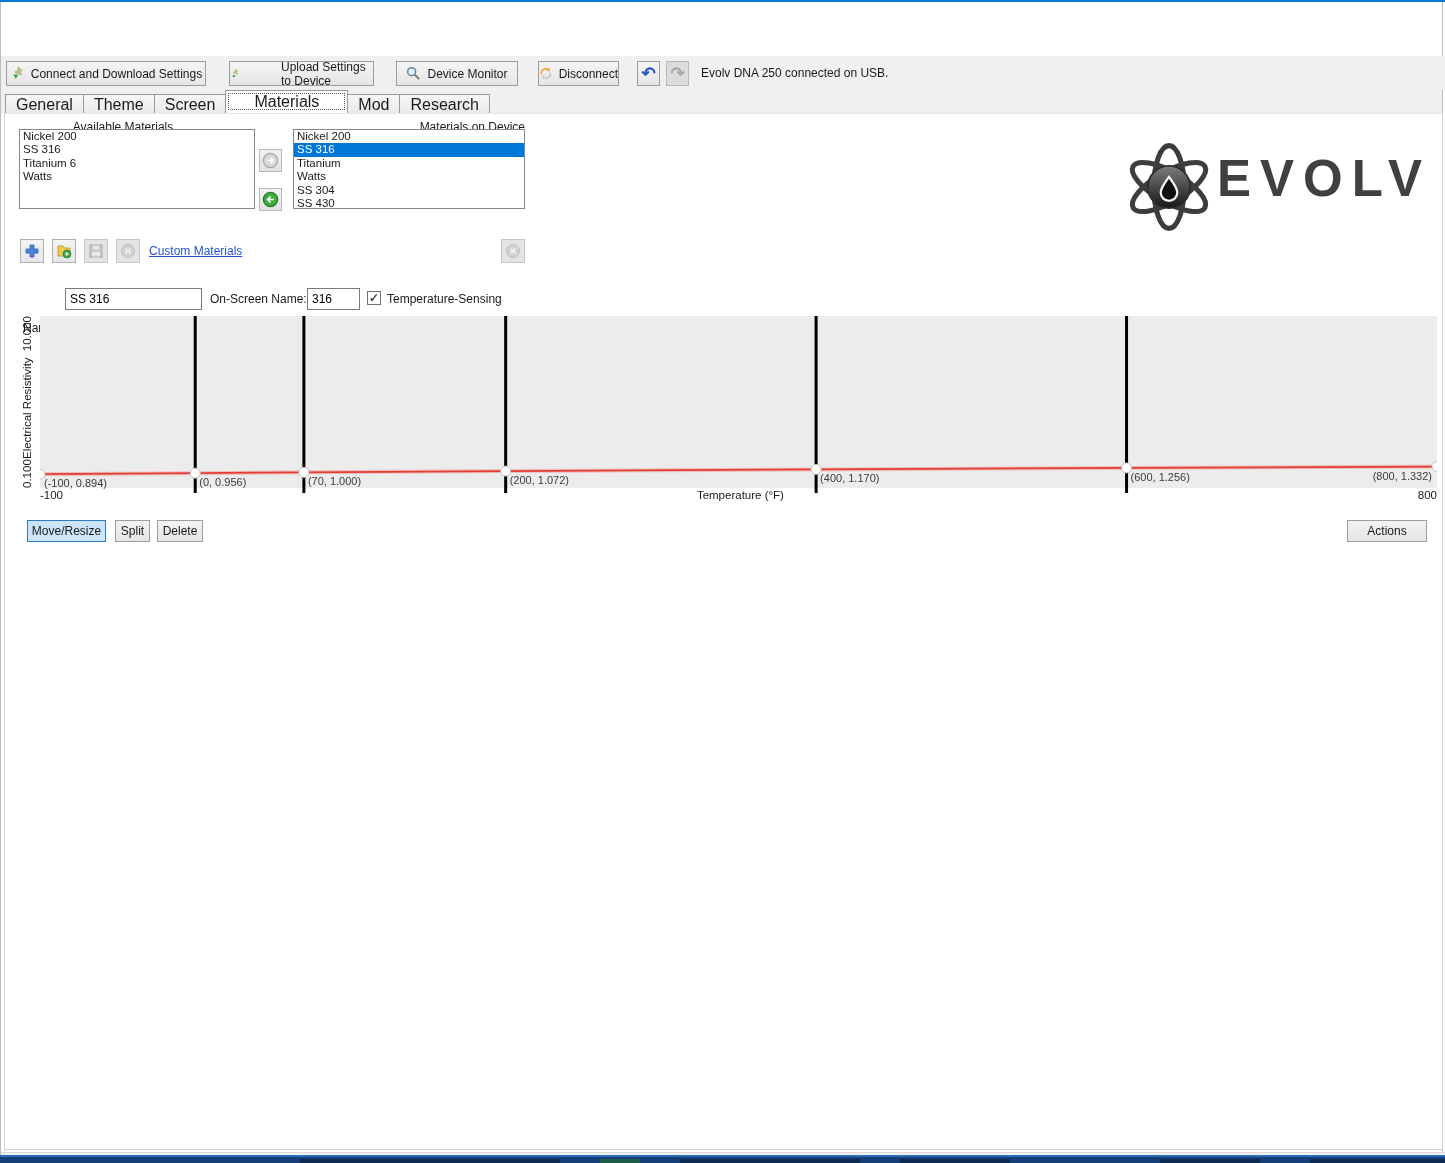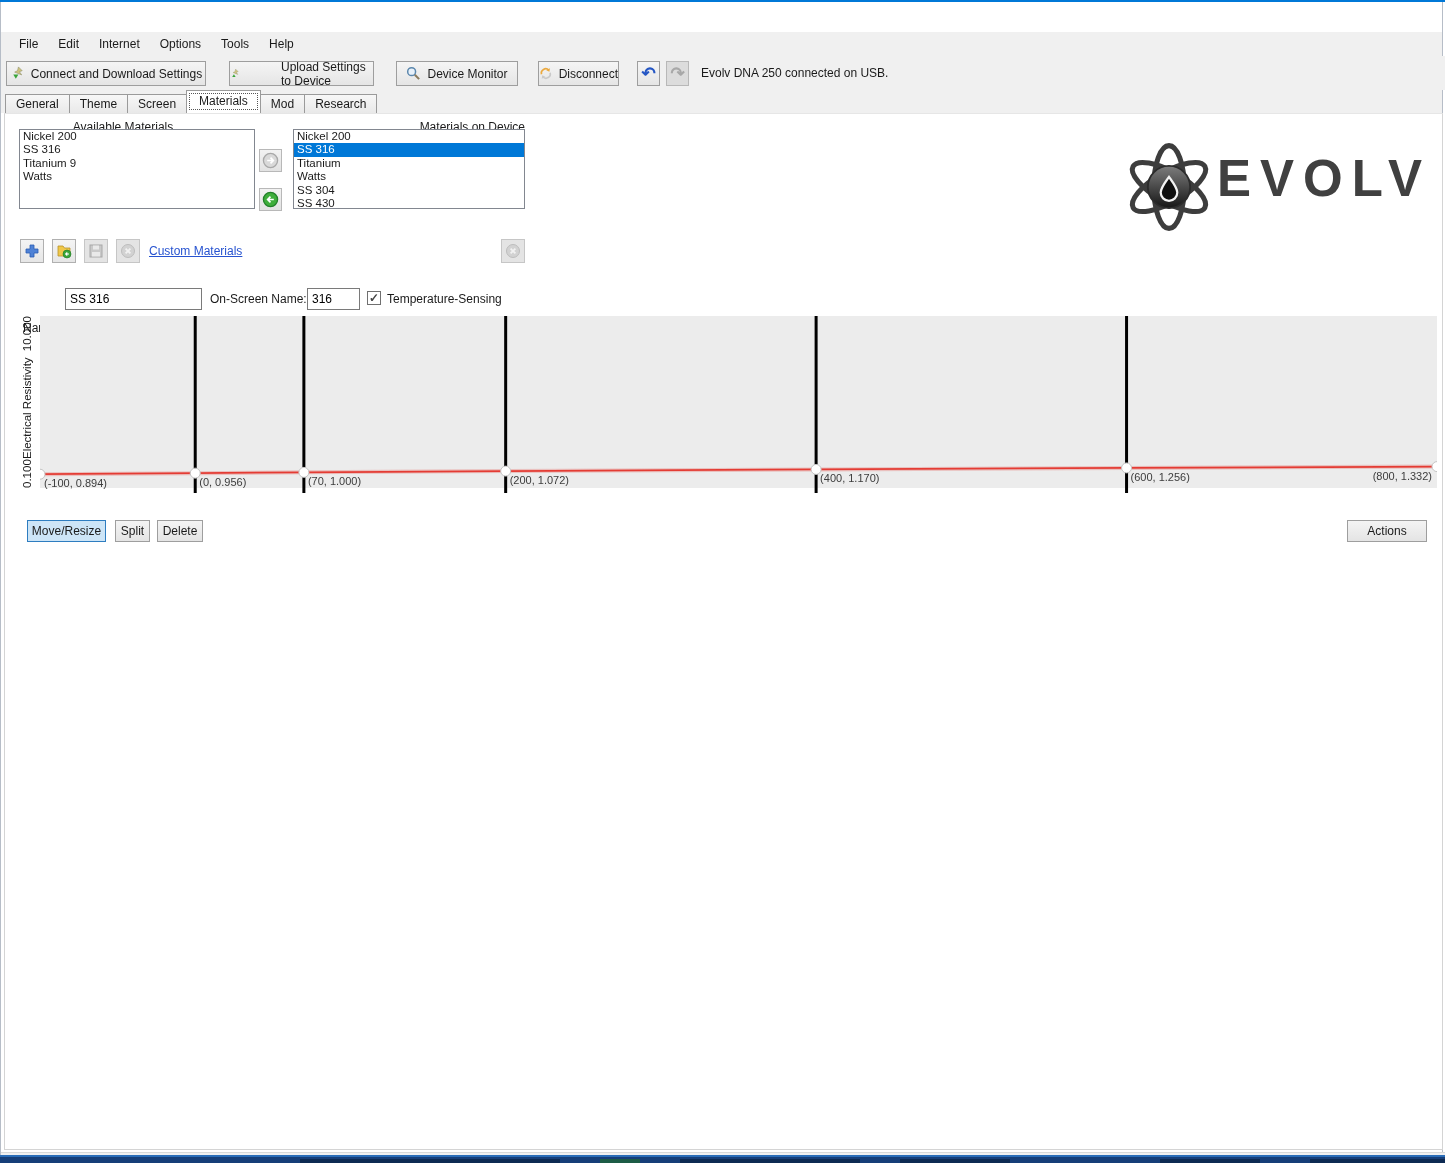--- a/index.html
+++ b/index.html
@@ -18,22 +18,22 @@
   .menu-item{padding:4px 10px;font-size:12px;}
   
   .toolbar{position:absolute;left:0;top:54px;width:100%;height:34px;background:#f0f0f0;padding-left:24px;}
   .tb-btn{position:absolute;top:5px;height:25px;box-sizing:border-box;display:flex;align-items:center;justify-content:center;gap:6px;background:linear-gradient(#f5f5f5,#e5e5e5);border:1px solid #9e9e9e;font-size:12px;}
   .tb-btn.disabled{background:#dcdcdc;border-color:#b8b8b8;color:#a0a0a0;}
   .tb-status{position:absolute;left:700px;top:0;height:34px;display:flex;align-items:center;font-size:12px;}
   .undo-glyph{font-size:17px;font-weight:bold;color:#2456c4;line-height:1;}
   .redo-glyph{font-size:17px;font-weight:bold;color:#a8a8a8;line-height:1;}
   
   .tabstrip{position:absolute;left:0;top:88px;width:100%;height:23px;background:#f0f0f0;display:flex;align-items:flex-end;padding-left:4px;box-sizing:border-box;}
-  .tab{height:19px;line-height:19px;padding:0 10px;background:linear-gradient(#f7f7f7,#e9e9e9);border:1px solid #9a9a9a;border-bottom:none;margin-right:-1px;font-size:12px;box-sizing:border-box;}
-  .tab.active{height:23px;line-height:21px;background:#fff;position:relative;z-index:3;outline:1px dotted #555;outline-offset:-4px;padding:0 12px;}
+  .tab{height:19px;line-height:19px;padding:0 10px;background:linear-gradient(#f7f7f7,#e9e9e9);border:1px solid #9a9a9a;border-bottom:none;margin-right:-1px;font-size:16px;box-sizing:border-box;}
+  .tab.active{height:23px;line-height:21px;background:#fff;position:relative;z-index:3;outline:1px dotted #555;outline-offset:-4px;padding:0 28px;}
   .tabpage{position:absolute;left:3px;top:111px;width:1439px;height:1037px;background:#fff;border:1px solid #d4d4d4;border-top:1px solid #e6e6e6;box-sizing:border-box;}
   
   .list-label{position:absolute;top:6px;font-size:12px;}
   .listbox{position:absolute;top:15px;height:80px;border:1px solid #828790;background:#fff;box-sizing:border-box;overflow:hidden;}
   .list-item{font-size:11.5px;line-height:13.4px;padding-left:3px;white-space:nowrap;}
   .list-item.selected{background:#0078d7;color:#fff;}
   .round-btn{position:absolute;left:254px;width:23px;height:23px;box-sizing:border-box;background:linear-gradient(#f2f2f2,#e2e2e2);border:1px solid #b8b8b8;display:flex;align-items:center;justify-content:center;}
   .icon-btn{position:absolute;top:125px;width:24px;height:24px;box-sizing:border-box;background:linear-gradient(#f4f4f4,#e6e6e6);border:1px solid #b0b0b0;display:flex;align-items:center;justify-content:center;}
   .icon-btn.disabled{background:#e4e4e4;border-color:#c6c6c6;}
   .link{position:absolute;left:144px;top:130px;font-size:12px;color:#2753d0;text-decoration:underline;}
@@ -59,28 +59,20 @@
   .tb-patch{position:absolute;top:2px;height:6px;background:#0d2a52;}
 </style>
 </head>
 <body>
 
 <div class="top-accent"></div>
 
 <div class="window">
 
 
-  <div class="menubar">
-      <div class="menu-item">File</div>
-      <div class="menu-item">Edit</div>
-      <div class="menu-item">Internet</div>
-      <div class="menu-item">Options</div>
-      <div class="menu-item">Tools</div>
-      <div class="menu-item">Help</div>
-    </div>
 
   <div class="toolbar">
     <div class="tb-btn" style="left:5px;width:200px;">
       <svg width="15" height="15" viewBox="0 0 16 16">
         <path d="M9 1 L13 5 L10 6 L12.5 9.5 L5 6.5 L8 5 Z" fill="#cfc47e" stroke="#8d8d66" stroke-width="0.6"></path>
         <path d="M3.5 9 L9 9 L6.2 13.5 Z" fill="#3aa53a"></path>
       </svg>
       <span>Connect and Download Settings</span>
     </div>
     <div class="tb-btn" style="left:228px;width:145px;gap:41px;">
@@ -123,21 +115,21 @@
       <div class="tab">Mod</div>
       <div class="tab">Research</div>
     </div>
 
   <div class="tabpage">
 
     <div class="list-label" style="left:0;width:236px;text-align:center;">Available Materials</div>
     <div class="listbox" style="left:14px;width:236px;">
         <div class="list-item">Nickel 200</div>
         <div class="list-item">SS 316</div>
-        <div class="list-item">Titanium 9</div>
+        <div class="list-item">Titanium 6</div>
         <div class="list-item">Watts</div>
       </div>
 
     <div class="list-label" style="left:288px;width:232px;text-align:right;">Materials on Device</div>
     <div class="listbox" style="left:288px;width:232px;">
         <div class="list-item">Nickel 200</div>
         <div class="list-item selected">SS 316</div>
         <div class="list-item">Titanium</div>
         <div class="list-item">Watts</div>
         <div class="list-item">SS 304</div>
@@ -238,20 +230,25 @@
         <text x="469.66666666666663" y="168.11272727272728" fill="#3c3c3c" font-size="11" text-anchor="start">(200, 1.072)</text>
         <text x="780.1111111111112" y="166.41010101010102" fill="#3c3c3c" font-size="11" text-anchor="start">(400, 1.170)</text>
         <text x="1090.5555555555557" y="164.9159595959596" fill="#3c3c3c" font-size="11" text-anchor="start">(600, 1.256)</text>
         <text x="1392" y="163.59555555555556" fill="#3c3c3c" font-size="11" text-anchor="end">(800, 1.332)</text>
       </svg>
     <div class="y-axis-label">
       <span>0.100</span>
       <span class="mid">Electrical Resistivity</span>
       <span>10.000</span>
     </div>
+    <div class="x-axis-row">
+      <span>-100</span>
+      <span>Temperature (°F)</span>
+      <span>800</span>
+    </div>
 
     <div class="chart-btn toggled" style="left:22px;width:79px;">Move/Resize</div>
     <div class="chart-btn" style="left:110px;width:35px;">Split</div>
     <div class="chart-btn" style="left:152px;width:46px;">Delete</div>
     <div class="chart-btn" style="left:1342px;width:80px;">Actions</div>
 
   </div>
 
   <div class="window-edge"></div>
 </div>

